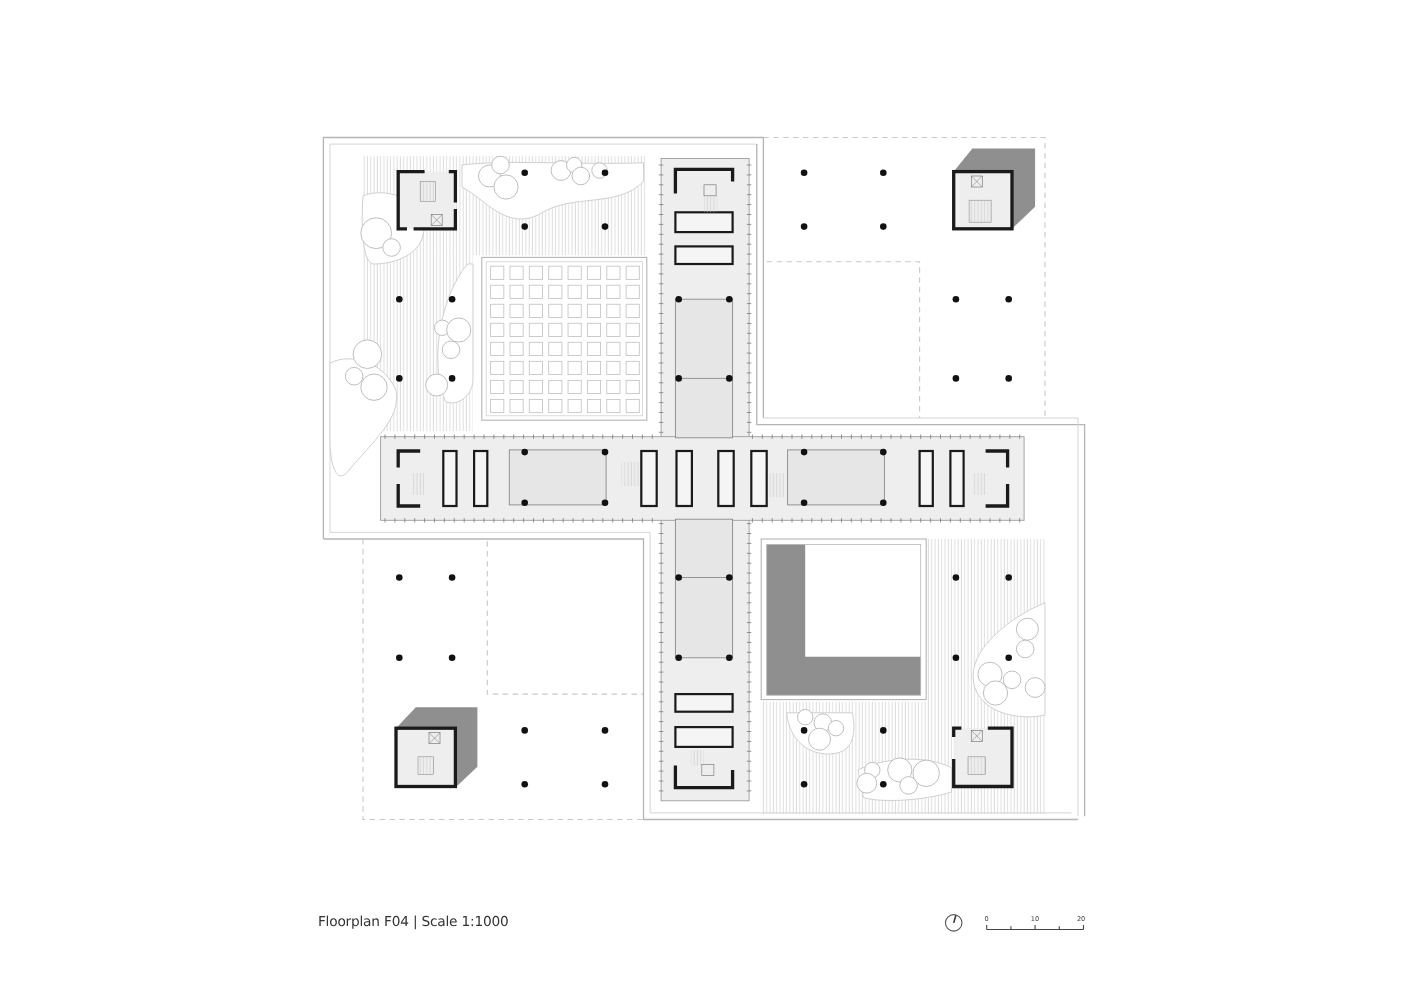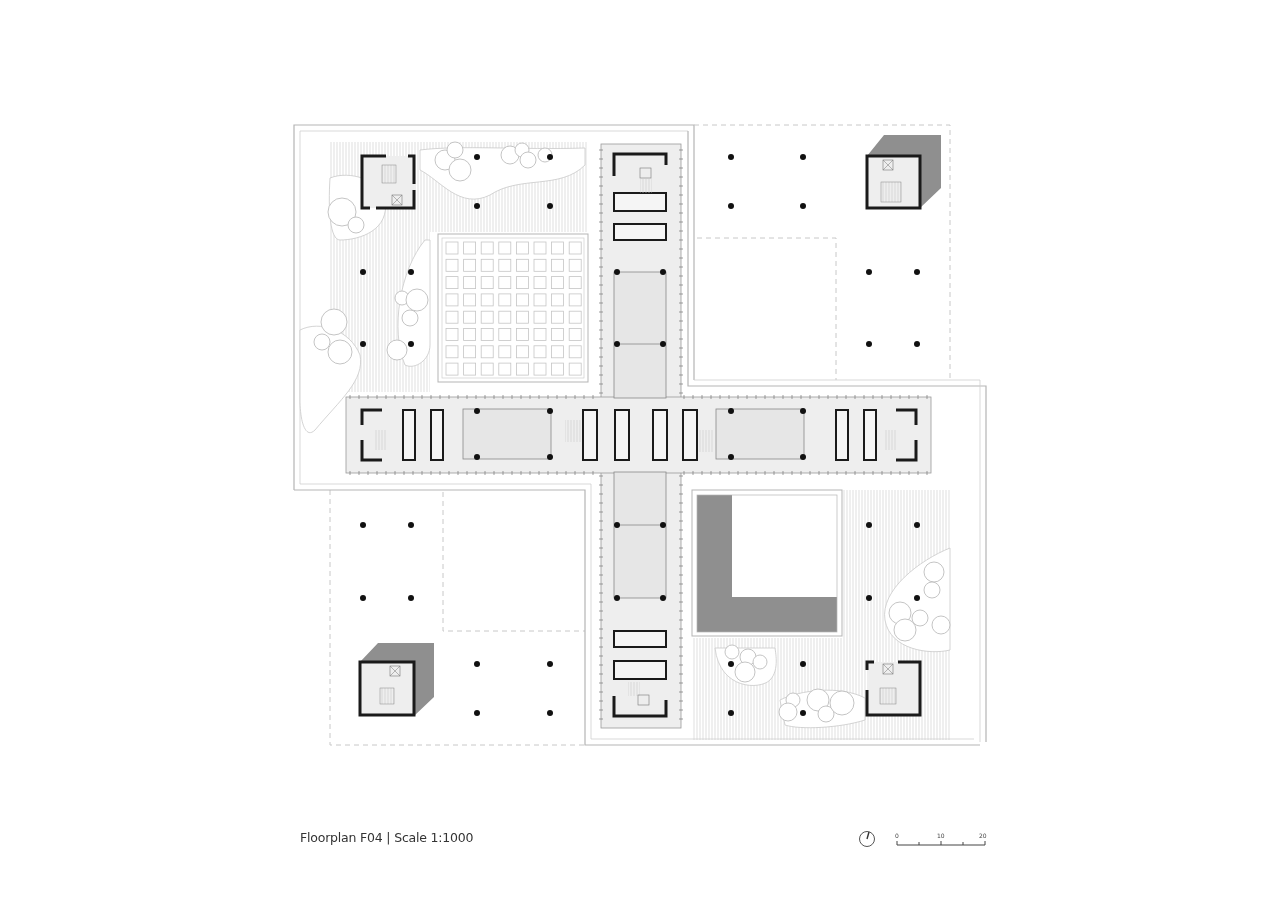--- a/index.html
+++ b/index.html
@@ -1,18 +1,18 @@
 <!DOCTYPE html>
 <html><head>
 <meta charset="utf-8">
 <style>
   html, body { margin: 0; padding: 0; background: #ffffff; }
   body { width: 1280px; height: 904px; position: relative; overflow: hidden; font-family: "DejaVu Sans", sans-serif; }
   #plan { position: absolute; left: 0; top: 0; width: 1280px; height: 904px; }
-  .caption { position: absolute; left: 300px; top: 830px; font-size: 12.5px; color: #333; letter-spacing: -0.2px; font-family: "DejaVu Sans", sans-serif; }
+  .caption { position: absolute; left: 289px; top: 830px; font-size: 12.5px; color: #333; letter-spacing: -0.2px; font-family: "DejaVu Sans", sans-serif; }
   .scalebar { position: absolute; left: 856px; top: 828px; width: 140px; height: 24px; }
   .scale-label { position: absolute; font-size: 6px; color: #444; top: 4px; }
 </style>
 </head>
 <body>
 
 <svg id="plan" viewBox="0 0 1280 904" xmlns="http://www.w3.org/2000/svg">
   <defs>
     <pattern id="hatch" width="3" height="10" patternUnits="userSpaceOnUse">
       <line x1="1" y1="0" x2="1" y2="10" stroke="#c9c9c9" stroke-width="0.6"></line>

